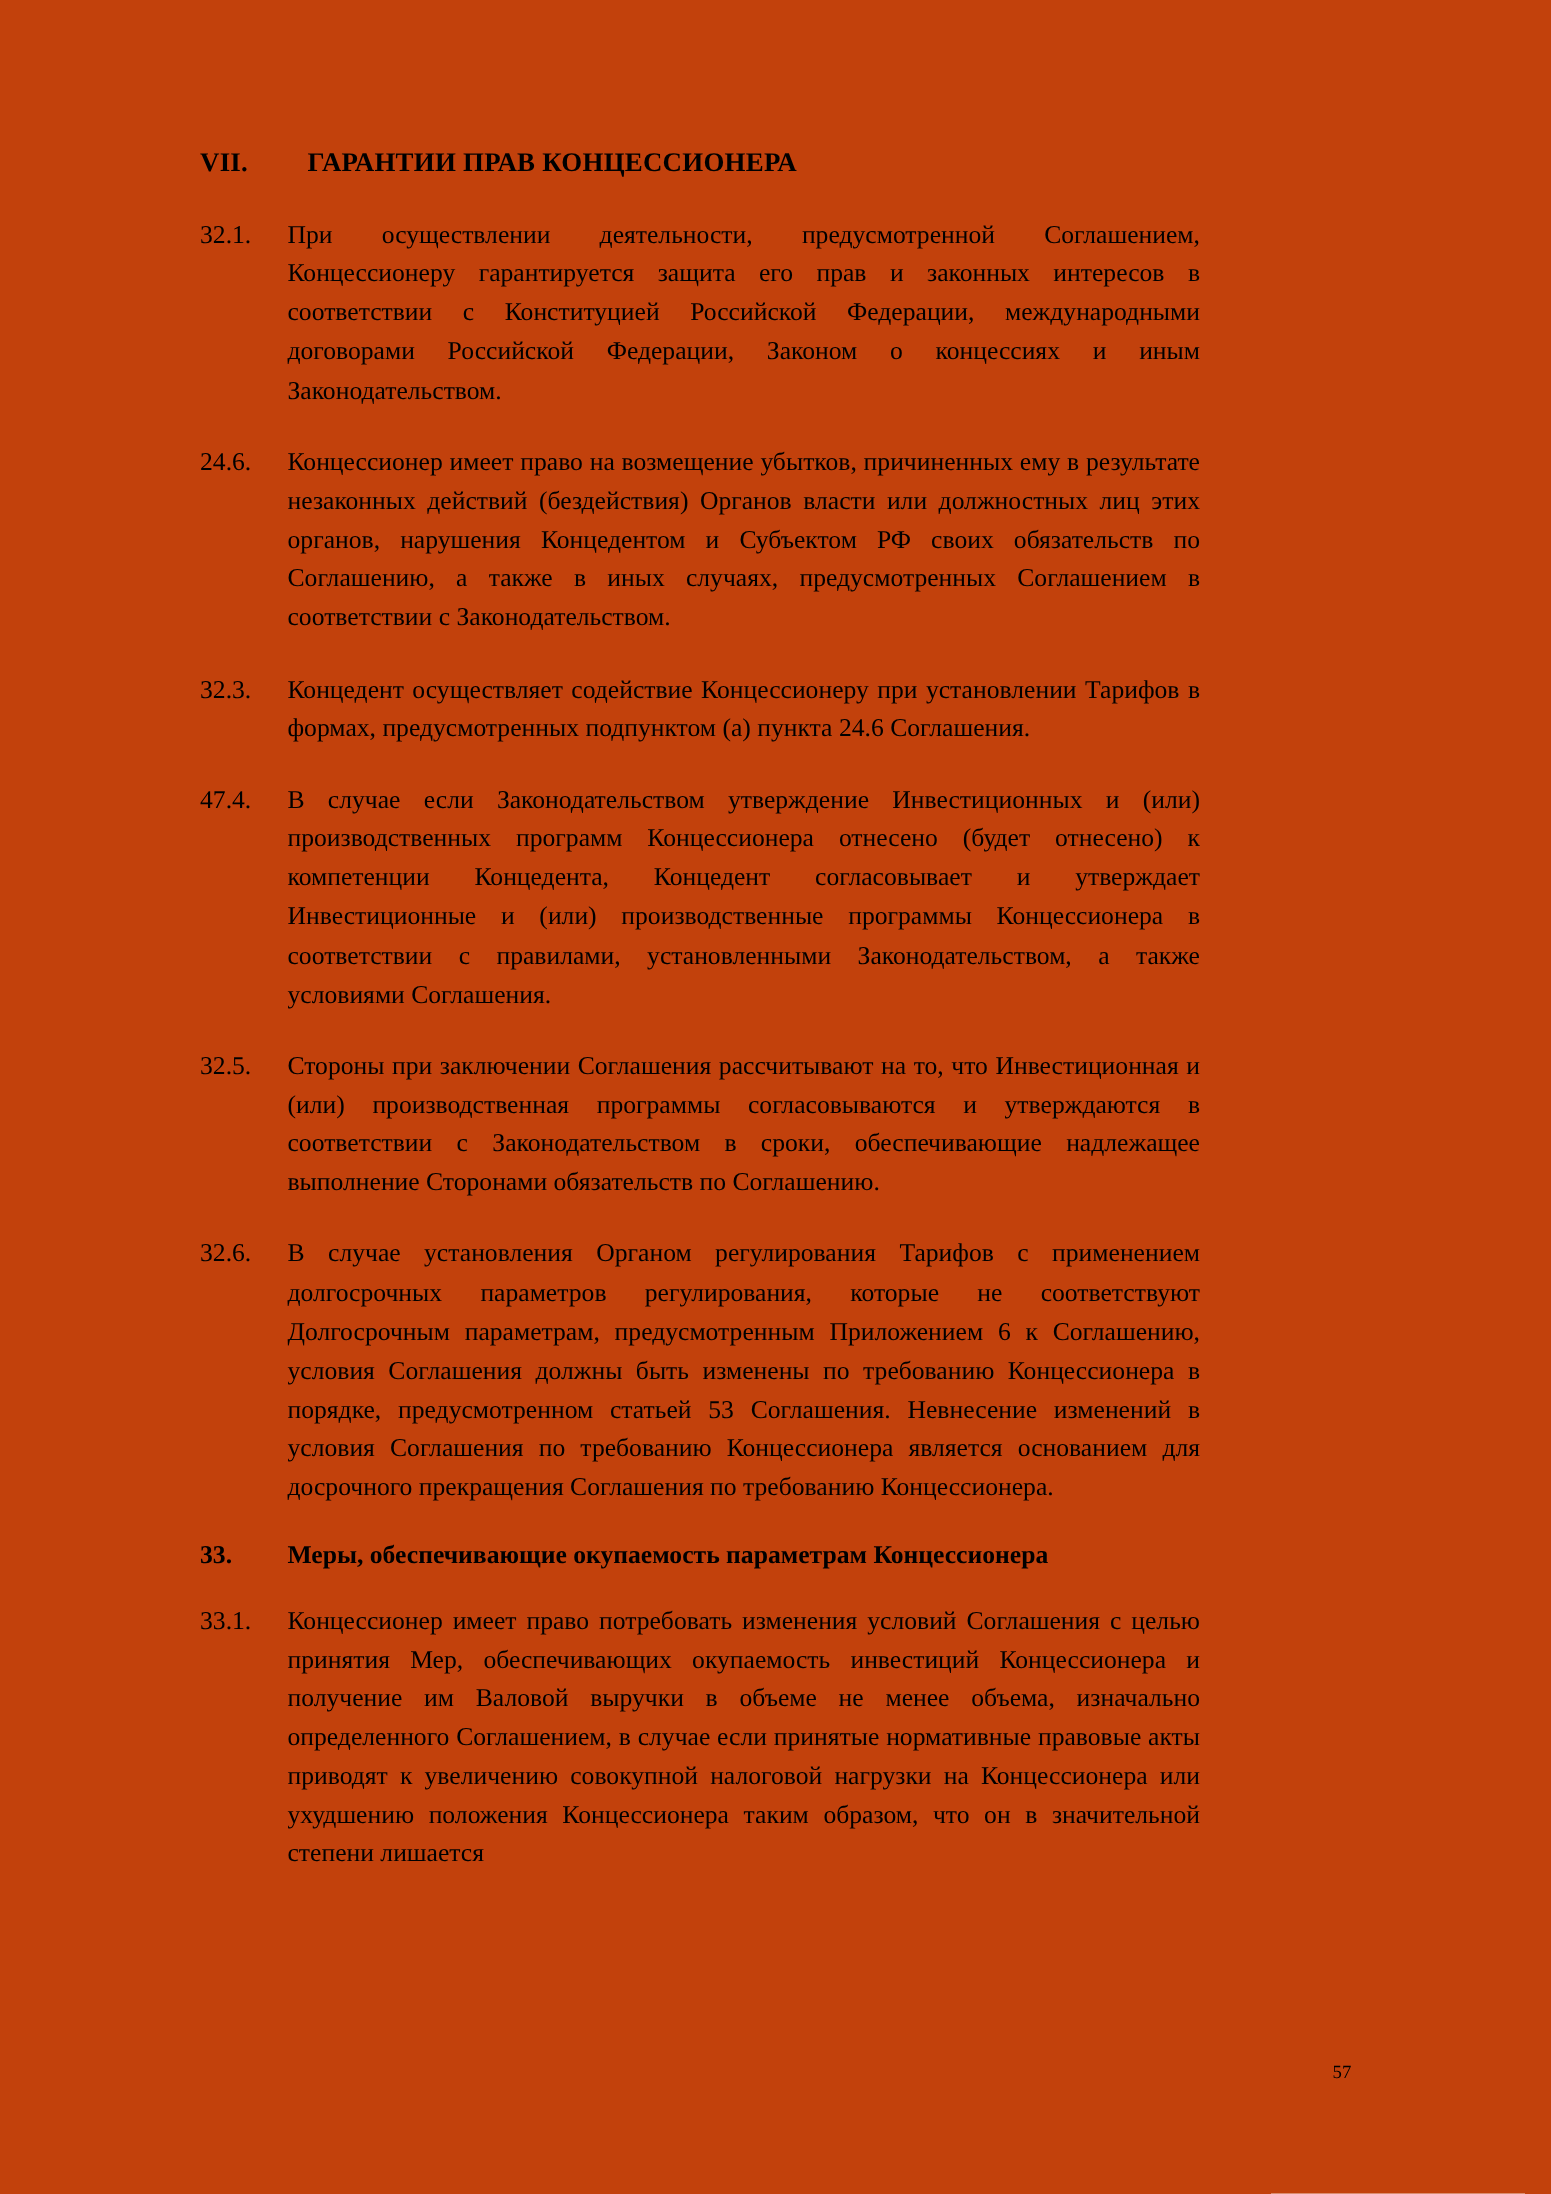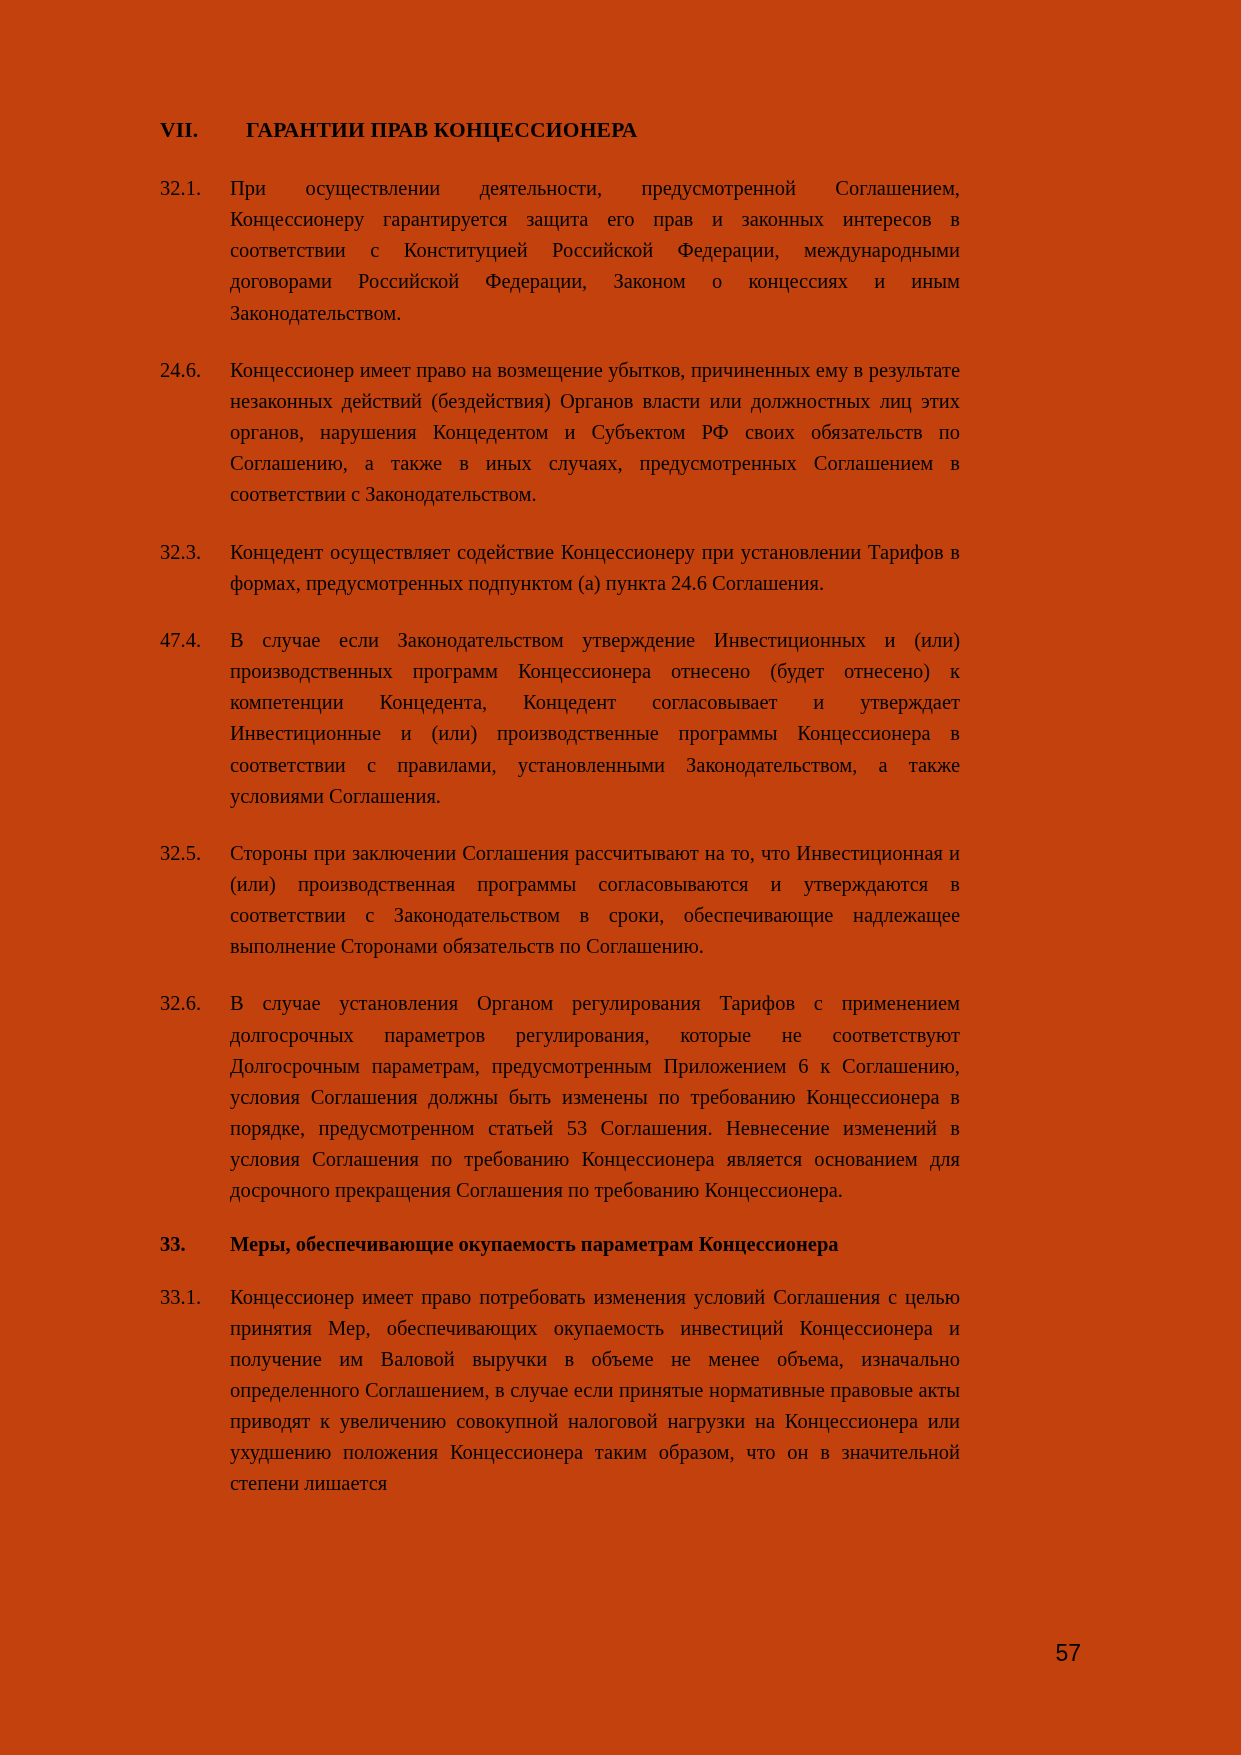--- a/index.html
+++ b/index.html
@@ -74,22 +74,22 @@
     text-justify: inter-word;
     hyphens: none;
   }
   .clause.last-para .text {
     text-align: justify;
   }
   .page-number {
     position: absolute;
     right: 160px;
     bottom: 88px;
-    font-size: 23px;
-    font-family: Liberation Sans, sans-serif;
+    font-size: 15px;
+    font-family: Liberation Serif, serif;
   }
 </style>
 </head>
 <body>
 
 <div class="page">
   <div class="doc-body">
 
     <div class="section-heading">
       <span class="num">VII.</span>

